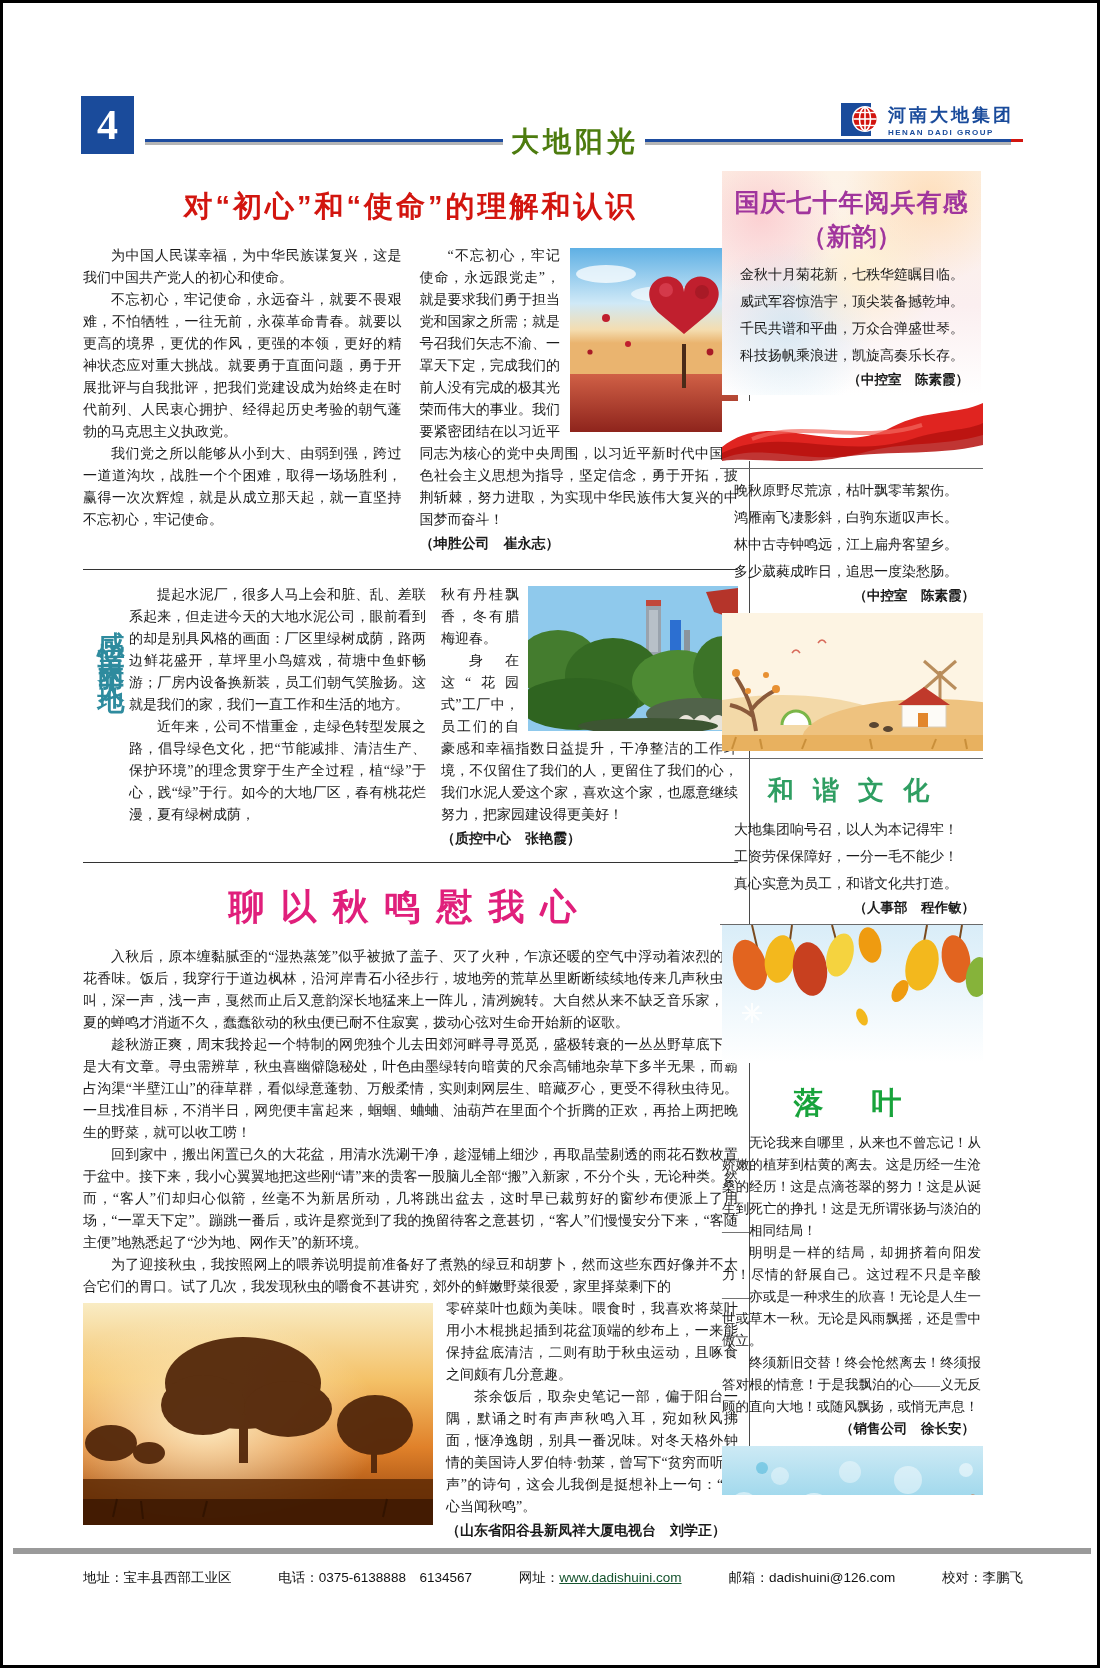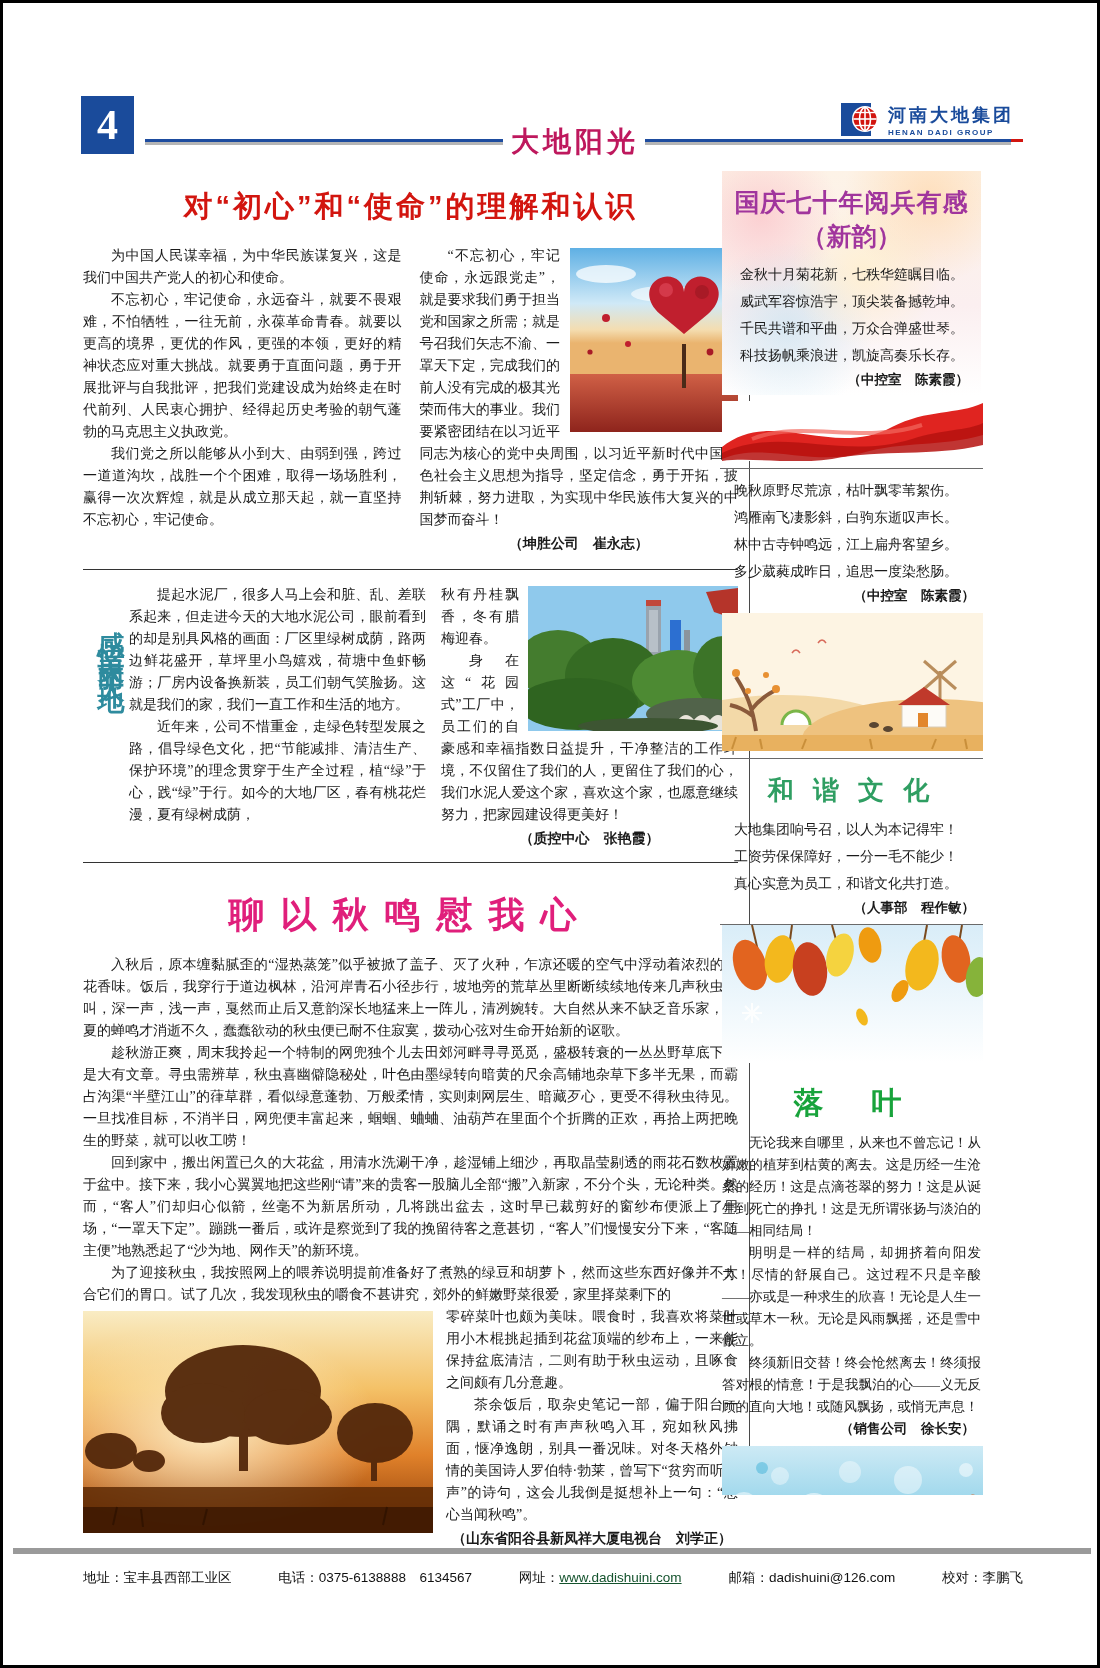--- a/index.html
+++ b/index.html
@@ -11,56 +11,56 @@
   
   .pagenum { position:absolute; left:78px; top:93px; width:53px; height:58px;
              background:#1a4b9b; color:#fff; font-size:42px; font-weight:bold;
              display:flex; align-items:center; justify-content:center;
              font-family:"Liberation Serif",serif; }
   .rule { position:absolute; height:2px; border-top:3px solid #1d4c9f; border-bottom:3px solid #b5b5b5; }
   .rule-left  { left:142px; top:136px; width:358px; }
   .rule-right { left:642px; top:136px; width:366px; }
   .rule-red-tip { position:absolute; left:1008px; top:136px; width:12px; height:3px; background:#d2150f; }
   .masthead { position:absolute; left:502px; top:120px; width:140px; text-align:center;
-              color:#be185d; font-size:28px; font-weight:bold; letter-spacing:4px;
+              color:#4d7c0f; font-size:28px; font-weight:bold; letter-spacing:4px;
               font-family:Liberation Mono, monospace; }
   .logo { position:absolute; left:838px; top:98px; width:182px; display:flex; gap:7px; align-items:center; }
   .logo-text .cn { color:#1a4b9b; font-size:18px; font-weight:bold; letter-spacing:3px;
                    font-family:"Liberation Sans",sans-serif; }
   .logo-text .en { color:#1a4b9b; font-size:8px; font-weight:bold; letter-spacing:1.5px;
                    font-family:"Liberation Sans",sans-serif; margin-top:1px; }
 
   
   .vdivider { position:absolute; left:746px; top:168px; width:1px; height:1322px; background:#4a4a4a; }
   .main    { position:absolute; left:80px;  top:168px; width:655px; }
   .sidebar { position:absolute; left:717px; top:168px; width:263px; height:1324px; overflow:hidden; }
 
   p.body { font-size:14px; line-height:22px; text-align:justify; }
   p.ind  { text-indent:2em; }
-  .sig { text-align:center; font-size:14px; line-height:24px; font-weight:bold;
+  .sig { text-align:left; font-size:14px; line-height:24px; font-weight:bold;
          font-family:"Liberation Sans",sans-serif; }
 
   
   .a1-title { text-align:center; color:#d2150f; font-size:29px; font-weight:bold;
               letter-spacing:3px; margin:16px 0 18px; font-family:"Liberation Sans",sans-serif; }
   .a1-cols { display:flex; gap:18px; }
   .a1-cols .col { flex:1; }
   .img-heart { float:right; width:168px; height:184px; margin:3px 0 6px 10px; }
 
   
   .a2 { border-top:1px solid #333; margin-top:14px; padding-top:14px; display:flex; }
   .a2-vtitle { width:46px; color:#2e8b9e; font-size:27px; font-weight:bold;
                writing-mode:vertical-rl; text-orientation:upright; letter-spacing:11px;
                padding-top:26px; font-family:"Liberation Sans",sans-serif; }
   .a2-cols { flex:1; display:flex; gap:15px; }
   .a2-cols .col { flex:1; }
   .img-factory { float:right; width:210px; height:145px; margin:2px 0 6px 9px; }
 
   
-  .a3 { border-top:1px solid #333; margin-top:12px; padding-top:14px; }
+  .a3 { border-top:1px solid #333; margin-top:12px; padding-top:6px; }
   .a3-title { text-align:center; color:#e01f7b; font-size:36px; font-weight:bold;
               letter-spacing:16px; margin:14px 0 14px; font-family:"Liberation Sans",sans-serif; }
   .img-sunset { float:left; width:350px; height:222px; margin:5px 13px 2px 0; }
   .wrapzone { overflow:visible; }
 
   
   .sb-box { padding:0 2px; }
   .sb-sep { border-top:1px solid #6a6a6a; margin:7px 0 0 0; }
   .pastel { background:
       radial-gradient(circle at 15% 20%, rgba(250,180,190,.55), rgba(250,180,190,0) 28%),

